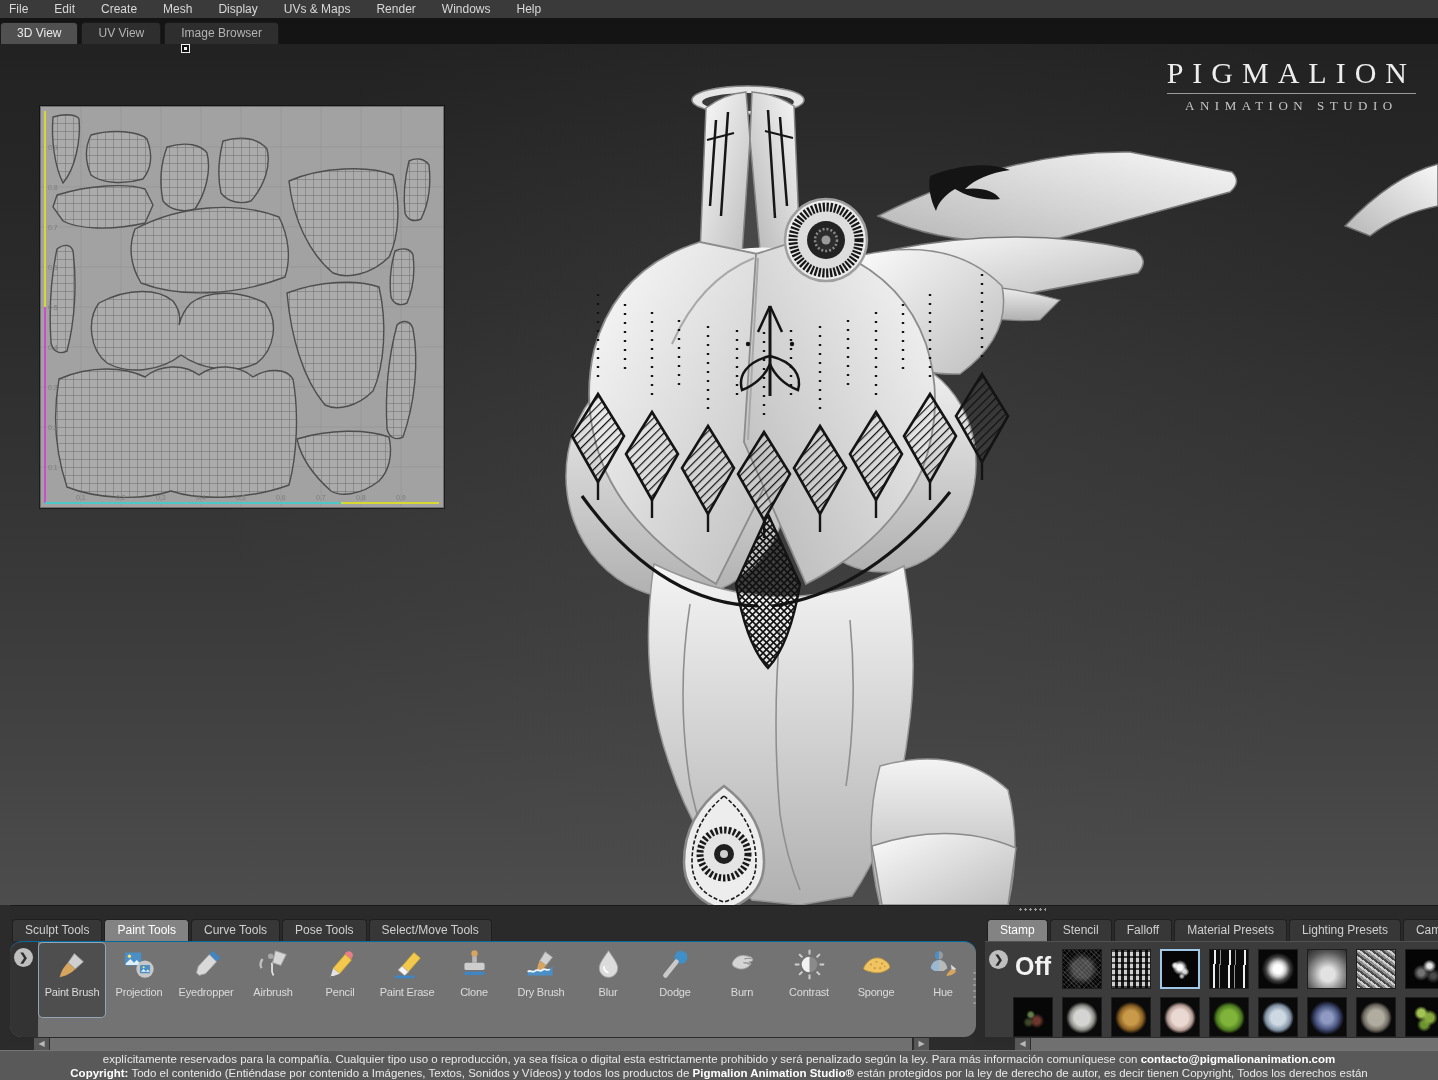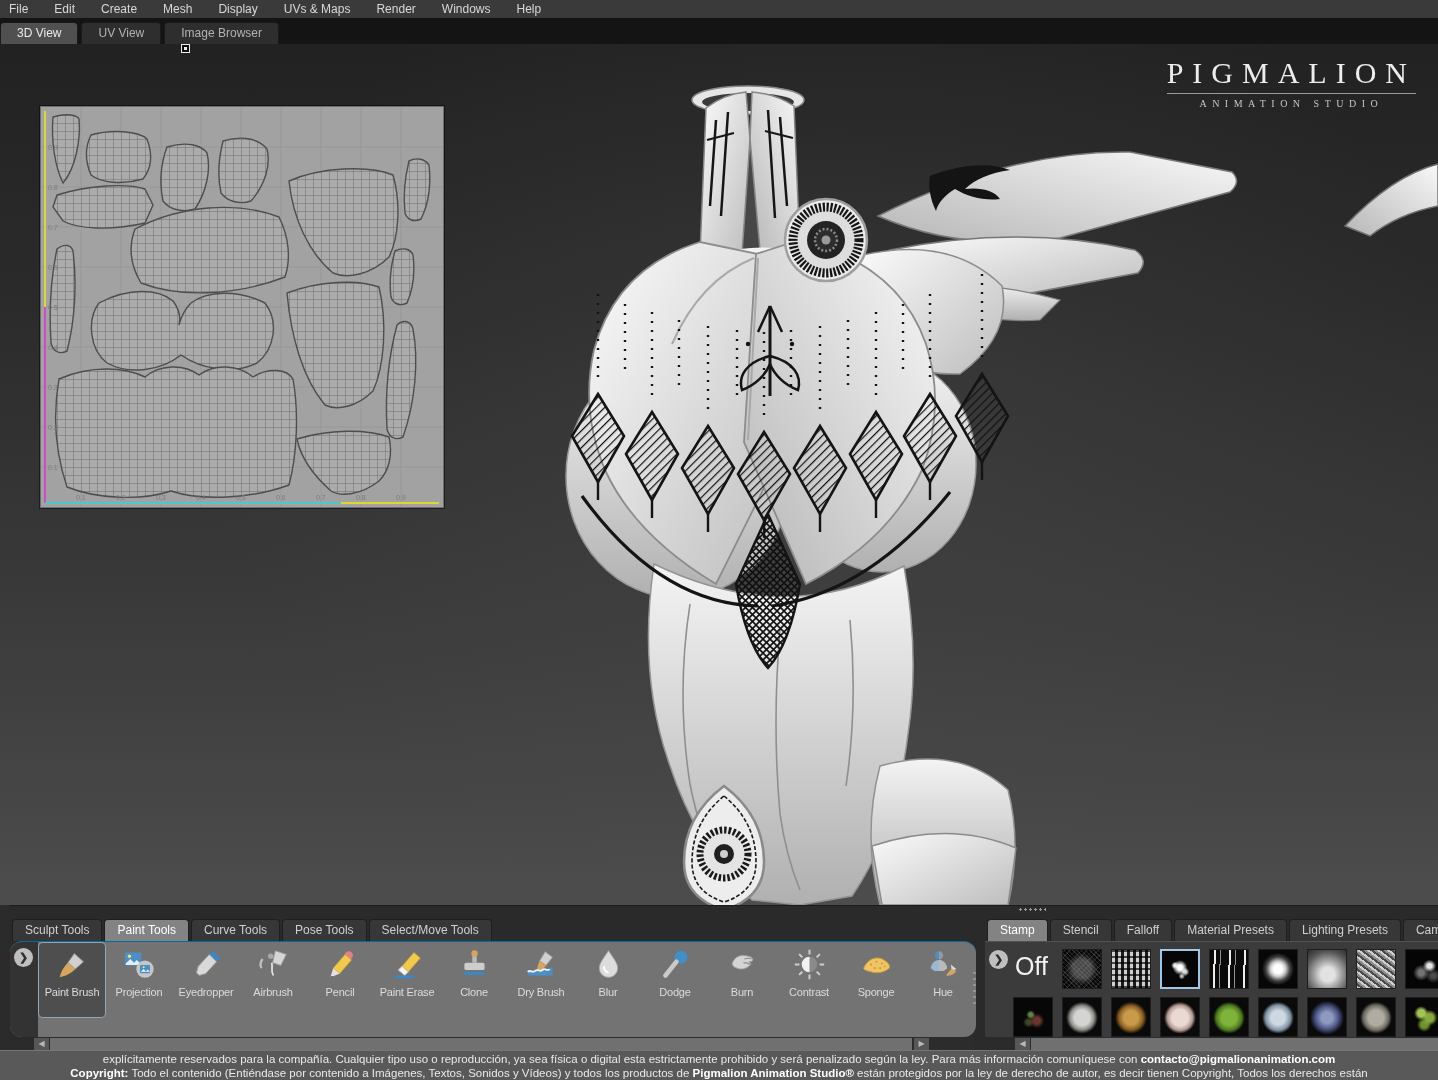--- a/index.html
+++ b/index.html
@@ -26,21 +26,21 @@
   
   .viewport{position:absolute;top:44px;left:0;width:1438px;height:861px;overflow:hidden;
     background:
       radial-gradient(ellipse 900px 700px at 58% 42%, rgba(95,95,95,.22), transparent 70%),
       linear-gradient(180deg,#222 0%,#2b2b2b 30%,#3a3a3a 65%,#4d4d4d 100%);}
   .model-svg{position:absolute;left:0;top:0;}
 
   
   .logo{position:absolute;top:12px;right:22px;color:#ededed;font-family:Liberation Serif, serif;}
   .logo-title{font-size:30px;font-weight:400;letter-spacing:9px;white-space:nowrap;}
-  .logo-sub{font-size:10px;letter-spacing:5.5px;color:#c6c6c6;border-top:1px solid #9a9a9a;
+  .logo-sub{font-size:13px;letter-spacing:5.5px;color:#c6c6c6;border-top:1px solid #9a9a9a;
             padding-top:4px;margin-top:3px;text-align:center;white-space:nowrap;}
 
   
   .uvpanel{position:absolute;top:62px;left:40px;width:402px;height:400px;border:1px solid #6f6f6f;
            box-shadow:0 0 0 1px rgba(0,0,0,.45);background:#a2a2a2;}
 
   
   .bottom{position:absolute;top:905px;left:10px;width:1438px;height:137px;background:#2a2a2a;
           border-top:1px solid #1b1b1b;box-sizing:border-box;}
   .ptab{height:21px;line-height:21px;padding:0 12px;font-size:12px;color:#cfcfcf;background:#373737;
@@ -71,21 +71,21 @@
 
   
   .scroll{position:absolute;top:131px;height:14px;background:#2c2c2c;}
   .scroll.left{left:24px;width:940px;}
   .scroll.right{left:1005px;width:433px;}
   .sbtn{position:absolute;top:1px;width:15px;height:12px;background:#575757;color:#b8b8b8;
         font-size:8px;text-align:center;line-height:12px;}
   .sthumb{position:absolute;top:1px;height:12px;background:#707070;}
 
   
-  .off{position:absolute;left:30px;top:10px;font-size:25px;font-weight:normal;color:#f2f2f2;}
+  .off{position:absolute;left:30px;top:10px;font-size:25px;font-weight:bold;color:#f2f2f2;}
   .thumb{position:absolute;width:40px;height:40px;background:#080808;border:1px solid #1e1e1e;box-sizing:border-box;}
   .thumb.selected{border:2px solid #9ec7e8;}
   .r1{top:7px;} .r2{top:55px;}
 
   .t-noise{background:radial-gradient(circle at 50% 50%,rgba(140,140,140,.5) 0 34%,rgba(70,70,70,.3) 52%,transparent 62%),
     repeating-linear-gradient(45deg,rgba(255,255,255,.14) 0 1px,transparent 1px 3px),
     repeating-linear-gradient(-45deg,rgba(255,255,255,.10) 0 1px,transparent 1px 4px),#050505;}
   .t-grid{background:repeating-linear-gradient(0deg,rgba(0,0,0,.65) 0 2px,transparent 2px 6px),
     repeating-linear-gradient(90deg,#cfcfcf 0 3px,#1c1c1c 3px 6px),#111;}
   .t-splat{background:radial-gradient(circle at 50% 46%,#fff 0 9%,rgba(255,255,255,.85) 13%,transparent 28%),

